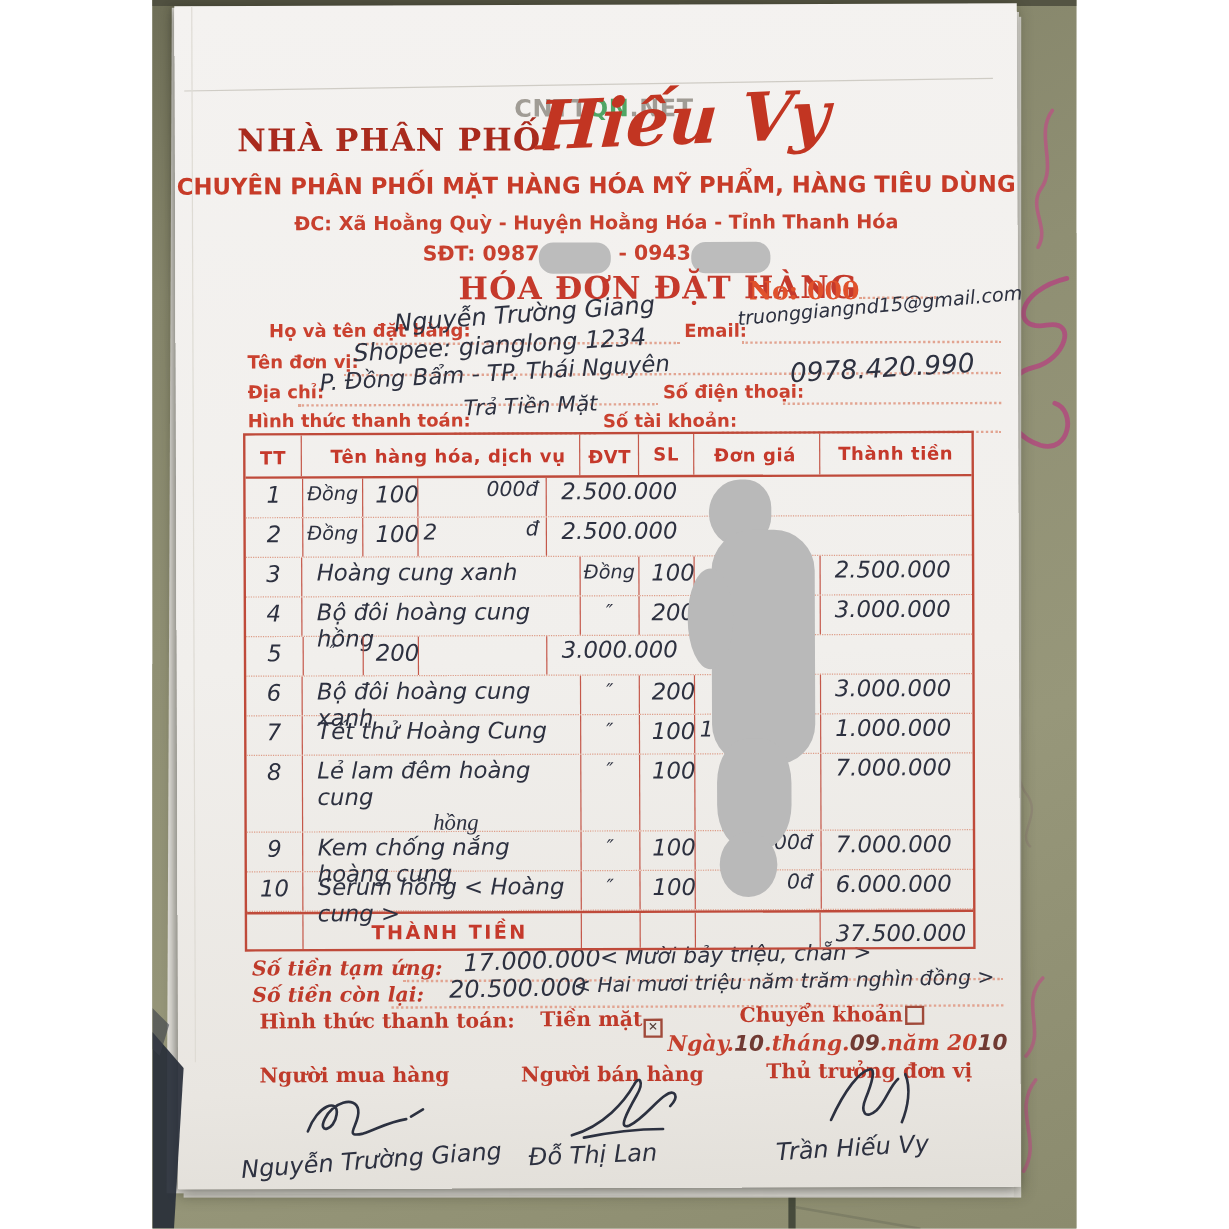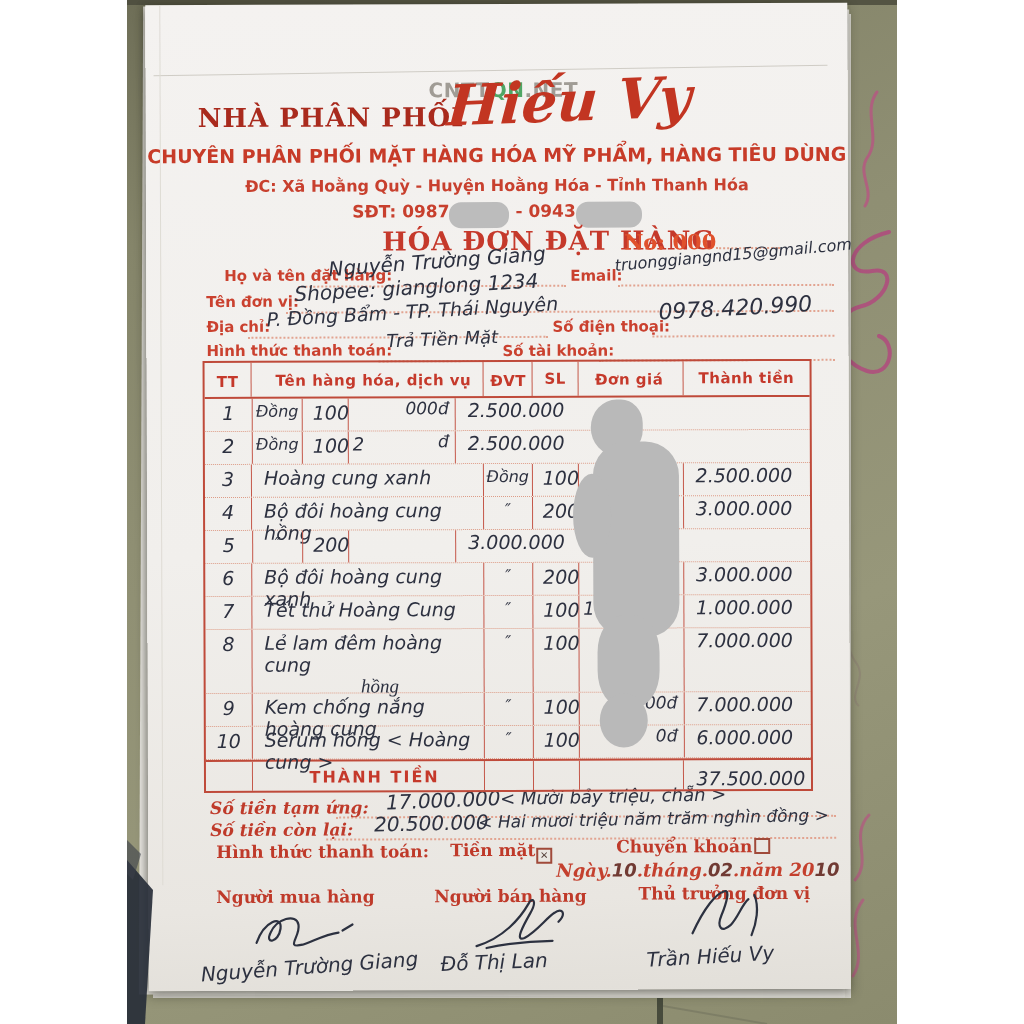--- a/index.html
+++ b/index.html
@@ -317,21 +317,21 @@
       <div class="abs hw" style="left:226px;top:807px;font-size:20px;transform:rotate(-1deg);">20.500.000</div>
       <div class="abs hw" style="left:330px;top:805px;font-size:17px;transform:rotate(-1deg);">&lt; Hai mươi triệu năm trăm nghìn đồng &gt;</div>
 
       <div class="abs paylabel" style="left:68px;top:837px;">Hình thức thanh toán:</div>
       <div class="abs paylabel" style="left:302px;top:836px;">Tiền mặt</div>
       <div class="abs" style="left:388px;top:839px;"><span class="cb">✕</span></div>
       <div class="abs paylabel" style="left:468px;top:833px;">Chuyển khoản</div>
       <div class="abs" style="left:606px;top:835px;"><span class="cb"></span></div>
 
       <div class="abs" style="left:408px;top:856px;">
-        <span class="dlp">Ngày.</span><span class="dlh">10</span><span class="dlp">.tháng.</span><span class="dlh">02</span><span class="dlp">.năm 20</span><span class="dlh">10</span>
+        <span class="dlp">Ngày.</span><span class="dlh">10</span><span class="dlp">.tháng.</span><span class="dlh">09</span><span class="dlp">.năm 20</span><span class="dlh">10</span>
       </div>
 
       <div class="abs siglabel" style="left:62px;top:882px;width:170px;">Người mua hàng</div>
       <div class="abs siglabel" style="left:282px;top:882px;width:160px;">Người bán hàng</div>
       <div class="abs siglabel" style="left:486px;top:880px;width:180px;">Thủ trưởng đơn vị</div>
 
       <svg class="abs" style="left:88px;top:900px;" width="150" height="52" viewBox="0 0 150 52">
         <path d="M20 38 C28 16,46 10,44 24 C42 38,28 40,34 28 C40 14,60 8,62 20 C64 32,48 44,66 40 C78 36,88 30,102 28 M106 26 L116 20" stroke="#2c3140" stroke-width="2.2" fill="none" stroke-linecap="round"></path>
       </svg>
       <svg class="abs" style="left:300px;top:892px;" width="150" height="58" viewBox="0 0 150 58">

